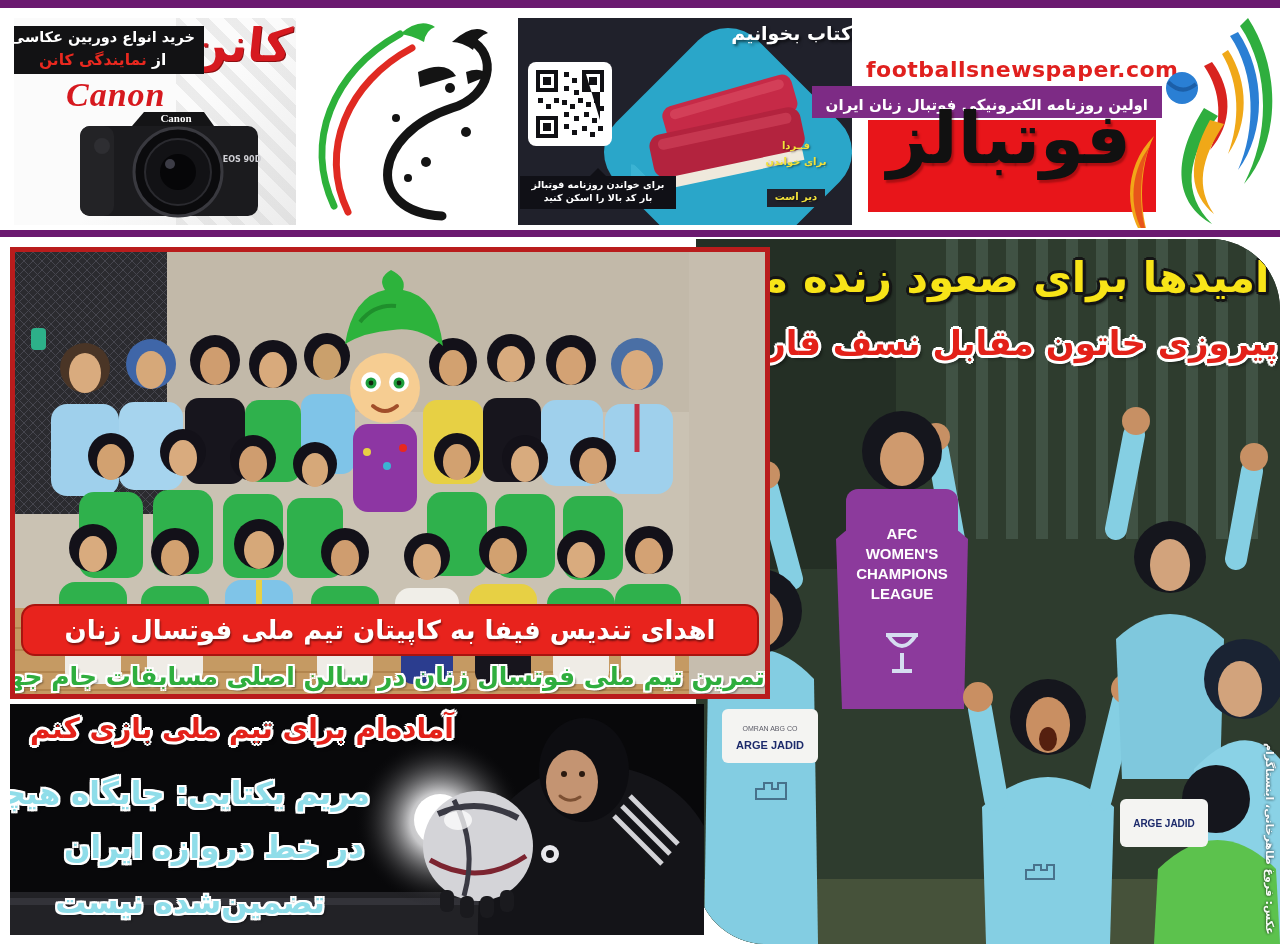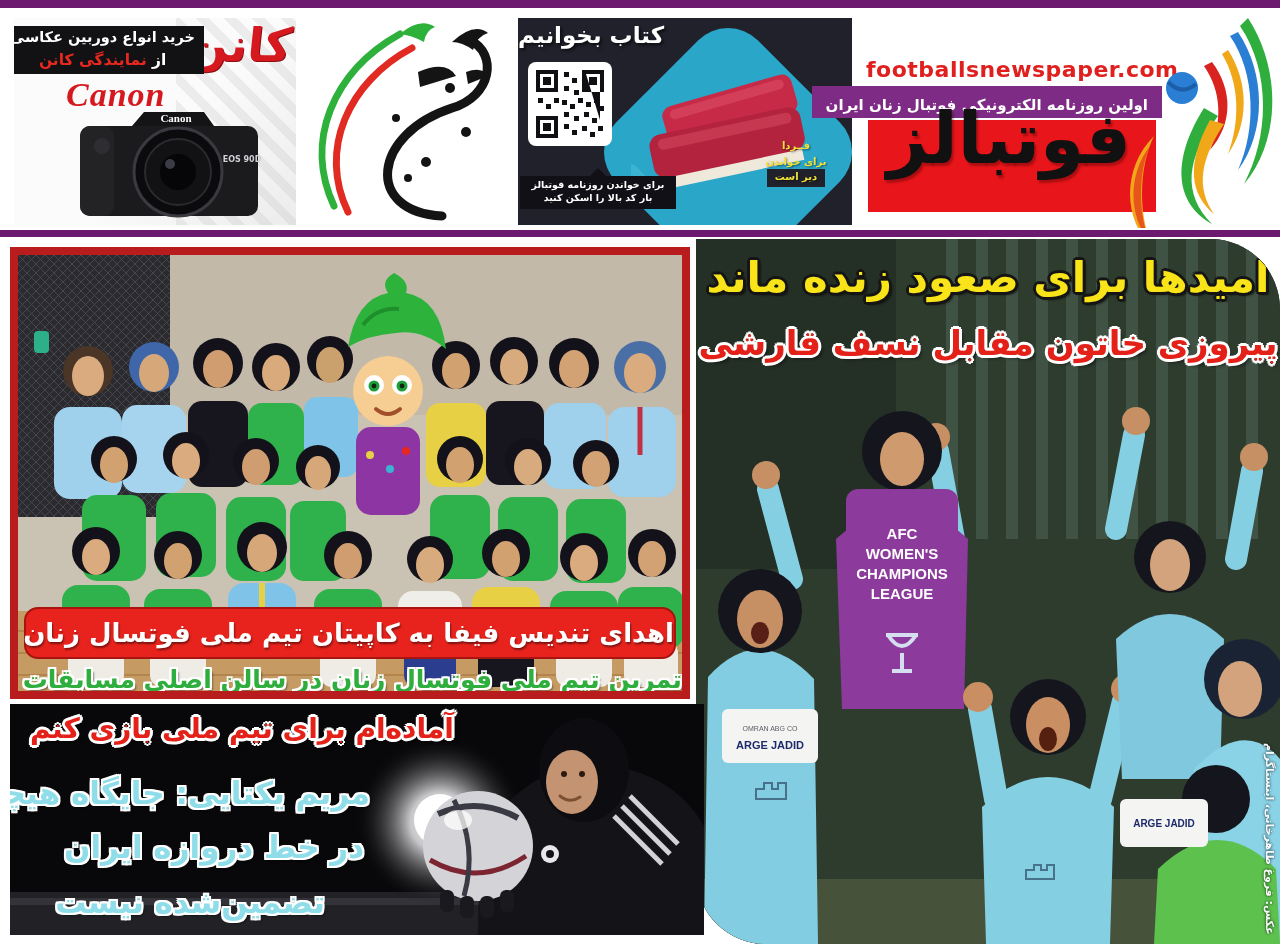--- a/index.html
+++ b/index.html
@@ -60,21 +60,21 @@
       <circle cx="150" cy="78" r="5" fill="#141414"></circle>
       <circle cx="166" cy="122" r="5" fill="#141414"></circle>
       <circle cx="126" cy="152" r="5" fill="#141414"></circle>
       <circle cx="108" cy="168" r="4" fill="#141414"></circle>
       <circle cx="96" cy="108" r="4" fill="#141414"></circle>
     </svg>
 
     <div class="abs" style="left:518px;top:10px;width:334px;height:207px;background:#20212b;overflow:hidden;">
       <div class="abs" style="left:110px;top:34px;width:200px;height:200px;background:#2aa6c9;border-radius:42px;transform:rotate(45deg);"></div>
       <div class="abs" style="left:96px;top:150px;width:34px;height:34px;background:#3bb3d3;border-radius:8px;transform:rotate(45deg);clip-path:polygon(0 0,100% 0,100% 100%);"></div>
-      <div class="abs rtl" style="left:0;right:0;top:4px;text-align:left;color:#fff;font-size:23px;font-weight:bold;text-shadow:2px 2px 3px rgba(0,0,0,.6);">کتاب بخوانیم</div>
+      <div class="abs rtl" style="left:0;right:0;top:4px;text-align:right;color:#fff;font-size:19px;font-weight:bold;text-shadow:2px 2px 3px rgba(0,0,0,.6);">کتاب بخوانیم</div>
 
       <svg class="abs" style="left:118px;top:48px;" width="190" height="130" viewBox="0 0 190 130">
         <g transform="rotate(-16 95 55)">
           <rect x="34" y="58" width="126" height="15" fill="#e9e3d6"></rect>
           <rect x="30" y="24" width="134" height="40" rx="10" fill="#c62a47"></rect>
           <rect x="38" y="28" width="118" height="10" rx="5" fill="#d8495f" opacity=".7"></rect>
         </g>
         <g transform="rotate(-12 95 90)">
           <rect x="22" y="92" width="144" height="17" fill="#efe9dc"></rect>
           <rect x="17" y="54" width="154" height="44" rx="12" fill="#b3233e"></rect>
@@ -117,21 +117,21 @@
         </svg>
       </div>
       <div class="abs qr-caption rtl" style="left:2px;top:158px;width:156px;">
         <div>برای خواندن روزنامه فوتبالز</div>
         <div>بار کد بالا را اسکن کنید</div>
       </div>
 
       <div class="abs rtl" style="right:10px;top:120px;width:92px;text-align:center;color:#f3e23a;font-weight:bold;font-size:10px;line-height:1.55;text-shadow:1px 1px 2px rgba(0,0,0,.5);">
         <div>فــردا</div>
         <div style="white-space:nowrap;">برای خواندن</div>
-        <div style="background:#20212b;display:inline-block;padding:0 8px 2px;">دیر است</div>
+        <div style="background:#20212b;display:inline-block;padding:0 8px 2px;margin-top:20px;">دیر است</div>
       </div>
     </div>
 
     <div class="abs" style="left:858px;top:0;width:422px;height:220px;">
       <div style="position:absolute;right:122px;top:49px;width:292px;text-align:center;color:#e0201e;font-size:22px;font-weight:bold;letter-spacing:.5px;">footballsnewspaper.com</div>
       <div class="rtl" style="position:absolute;right:118px;top:78px;background:#7d2b85;color:#fff;font-size:15px;font-weight:bold;padding:10px 14px 4px;white-space:nowrap;">اولین روزنامه الکترونیکی فوتبال زنان ایران</div>
 
       <div style="position:absolute;right:124px;top:112px;width:288px;height:92px;background:#e8151a;"></div>
       <svg style="position:absolute;right:118px;top:128px;" width="42" height="118" viewBox="0 0 42 118">
         <path d="M34 0 C2 32 2 84 34 114 C18 84 18 32 34 0 Z" fill="#f2a718"></path>
@@ -241,21 +241,21 @@
       <g stroke="#2d4a66" stroke-width="2" fill="none" opacity=".7">
         <path d="M60 560 h30 v-16 h-8 v6 h-6 v-6 h-8 v6 h-8 z"></path>
         <path d="M330 640 h28 v-14 h-7 v5 h-6 v-5 h-7 v5 h-8 z"></path>
       </g>
     </svg>
     <div class="headline o-white abs rtl" style="left:0;right:0;top:84px;font-size:34px;color:#e32119;">پیروزی خاتون مقابل نسف قارشی</div>
     <div class="headline o-black abs rtl" style="left:0;right:0;top:14px;font-size:42px;color:#f8e418;">امیدها برای صعود زنده ماند</div>
     <div class="credit-vert abs rtl" style="right:4px;bottom:10px;height:320px;">عکس: فروغ طاهرخانی، اینستاگرام</div>
   </div>
 
-  <div class="abs" style="left:10px;top:247px;width:680px;height:452px;border:8px solid #b91c1c;background:#c6bdae;overflow:hidden;">
+  <div class="abs" style="left:10px;top:247px;width:760px;height:452px;border:5px solid #b91c1c;background:#c6bdae;overflow:hidden;">
     <svg width="674" height="446" viewBox="0 0 674 446">
       <defs>
         <pattern id="net" width="9" height="9" patternUnits="userSpaceOnUse">
           <path d="M0 0 L9 9 M9 0 L0 9" stroke="#46464e" stroke-width="1"></path>
         </pattern>
       </defs>
       <rect width="674" height="446" fill="#cac2b3"></rect>
       <rect width="674" height="160" fill="#c2b9a9"></rect>
       <rect width="152" height="262" fill="#2b2b2f"></rect>
       <rect width="152" height="262" fill="url(#net)"></rect>

